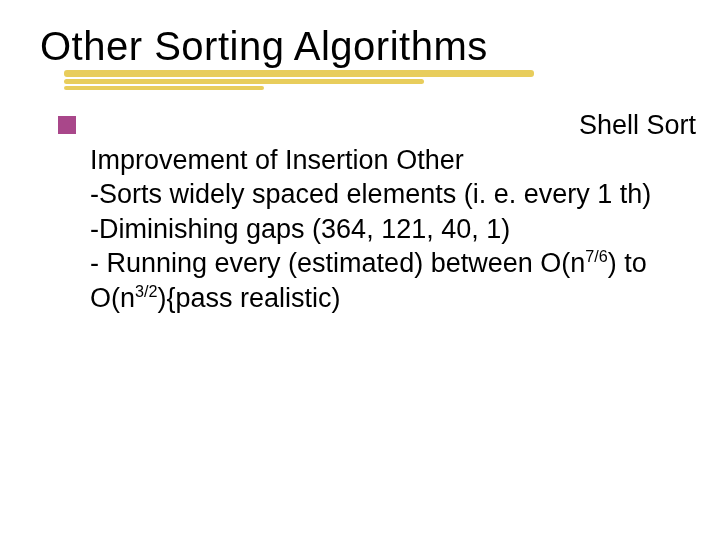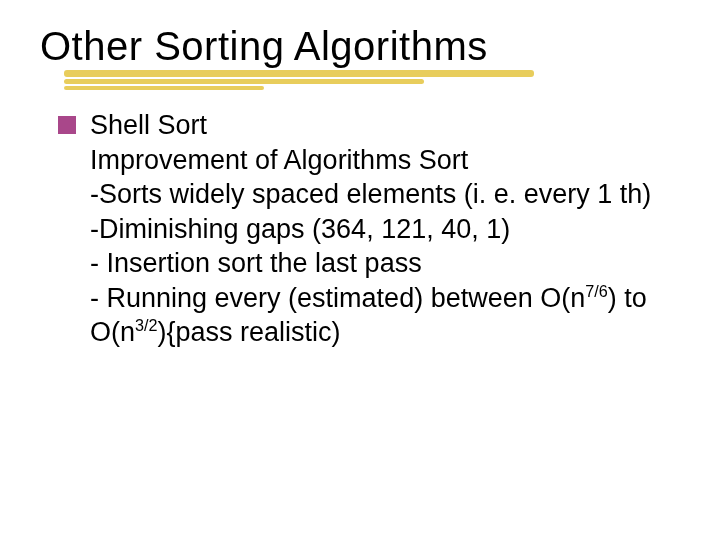--- a/index.html
+++ b/index.html
@@ -45,20 +45,21 @@
 
   .body {
     padding-left: 18px;
     font-size: 27px;
     line-height: 1.28;
     font-family: Verdana, Geneva, sans-serif;
   }
   .item {
     position: relative;
     padding-left: 32px;
+    text-align: right;
   }
   .bullet-sq {
     position: absolute;
     left: 0;
     top: 8px;
     width: 18px;
     height: 18px;
     background: #a9478a; 
   }
   .desc {
@@ -84,23 +85,22 @@
     <div class="underline u2"></div>
     <div class="underline u3"></div>
   </div>
 
   <div class="body">
     <div class="item">
       <span class="bullet-sq"></span>
       <span>Shell Sort</span>
     </div>
     <div class="desc">
-      <div>Improvement of Algorithms Sort</div>
+      <div>Improvement of Insertion Other</div>
       <div>-Sorts widely spaced elements (i. e. every 1 th)</div>
       <div>-Diminishing gaps (364, 121, 40, 1)</div>
-      <div>- Insertion sort the last pass</div>
       <div>
         <span>- Running every (estimated) between O(n</span><sup>7/6</sup><span>) to O(n</span><sup>3/2</sup><span>){pass realistic)</span>
       </div>
     </div>
   </div>
 
 </div>
 
 </body></html>

